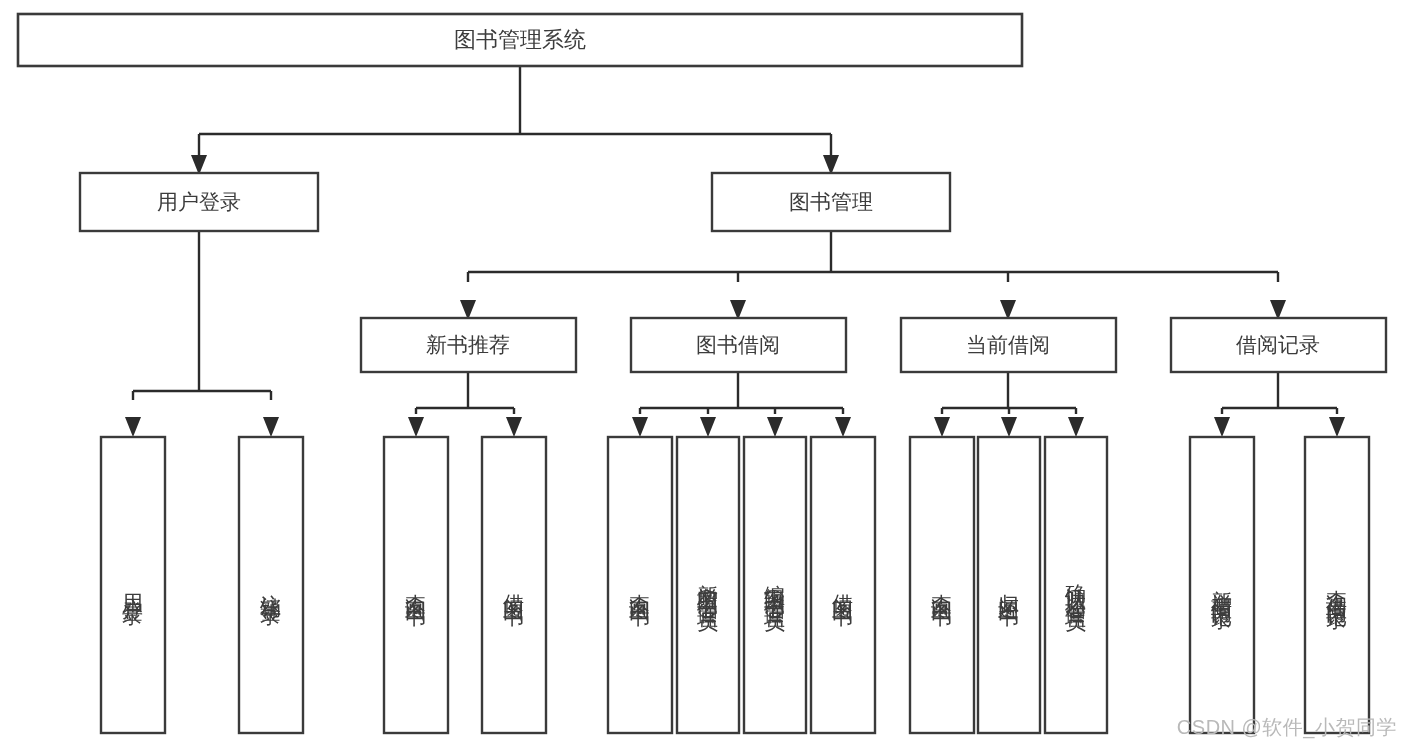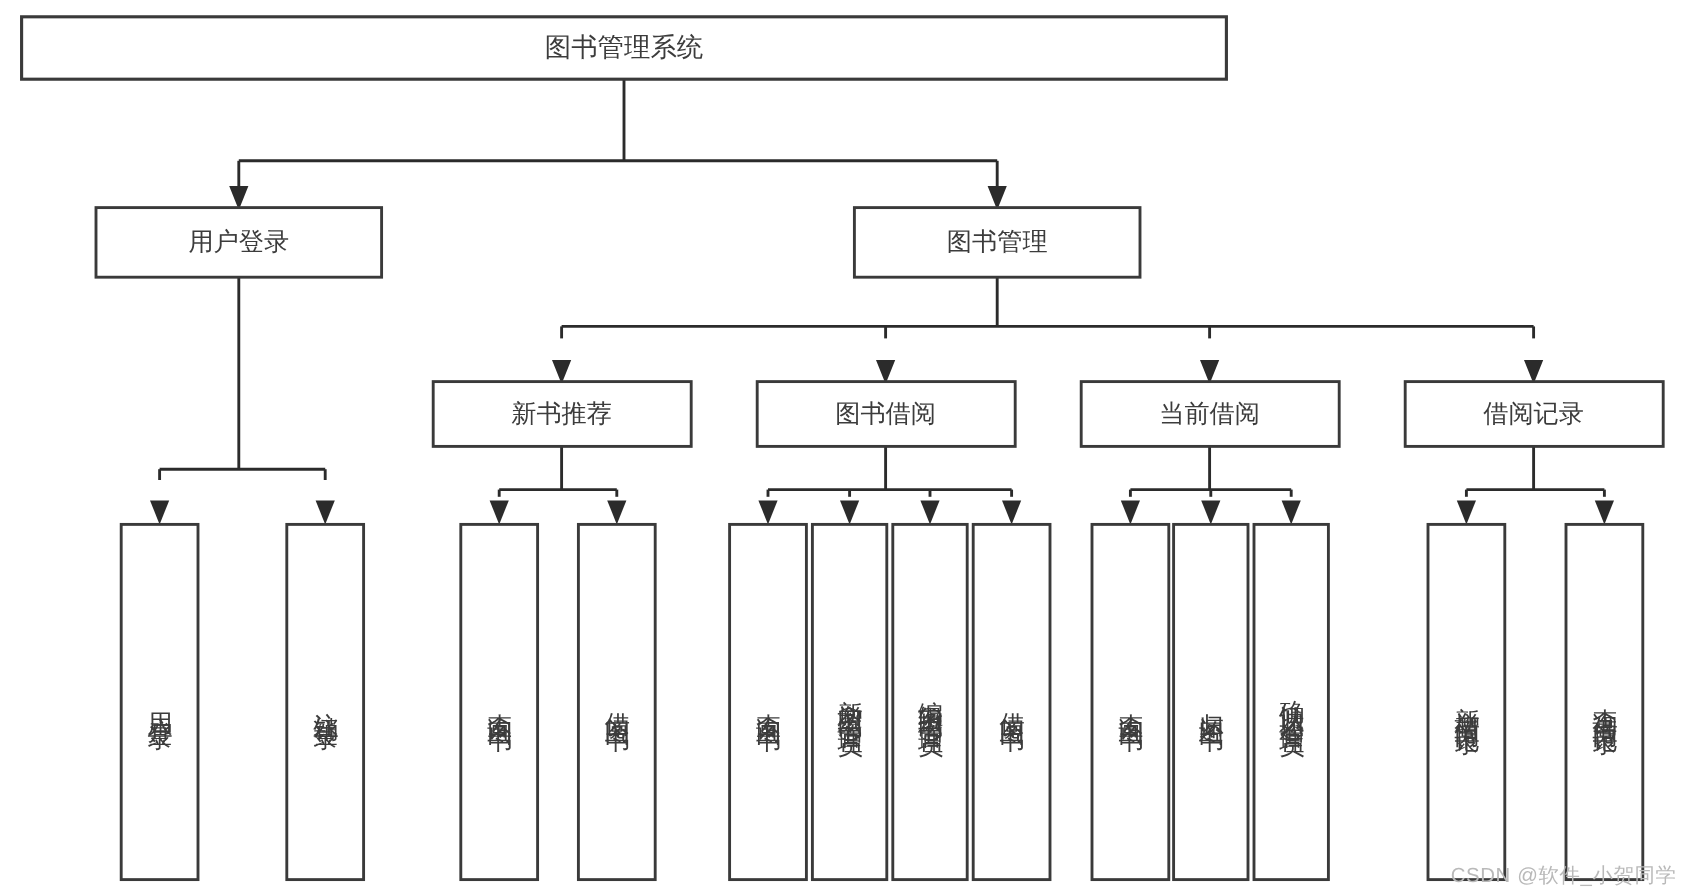--- a/index.html
+++ b/index.html
@@ -64,21 +64,21 @@
     line-height: 1.0;
     letter-spacing: 4px;
     color: #3c3c3c;
     white-space: nowrap;
   }
   #watermark {
     position: absolute;
     right: 8px;
     bottom: 6px;
     font-family: "Liberation Sans", "DejaVu Sans", sans-serif;
-    font-size: 17px;
+    font-size: 20px;
     color: #b9b9b9;
     letter-spacing: 0.5px;
     white-space: nowrap;
   }
 </style>
 </head>
 <body>
 
 <svg id="diagram" viewBox="0 0 1405 747" xmlns="http://www.w3.org/2000/svg">
 

